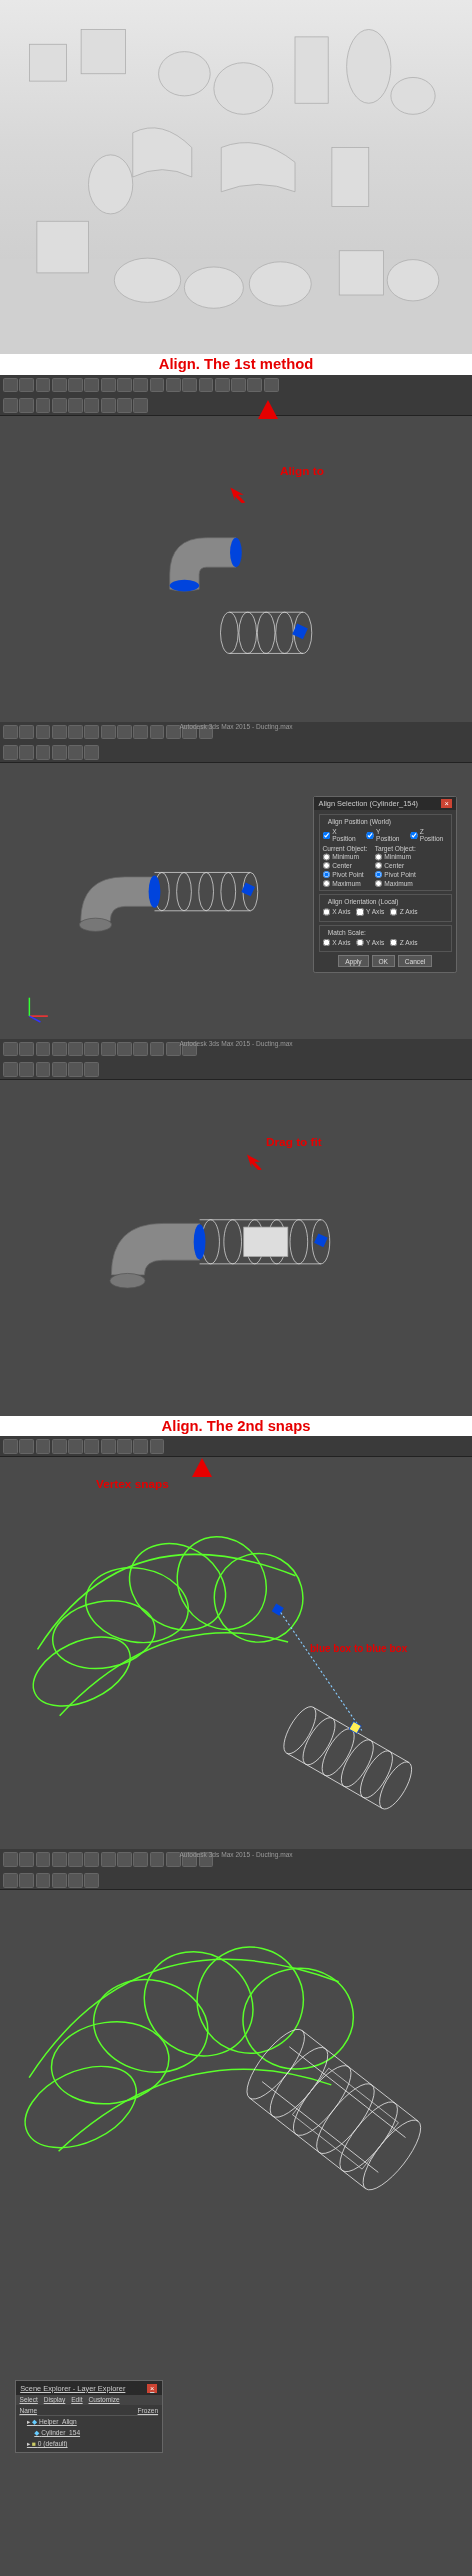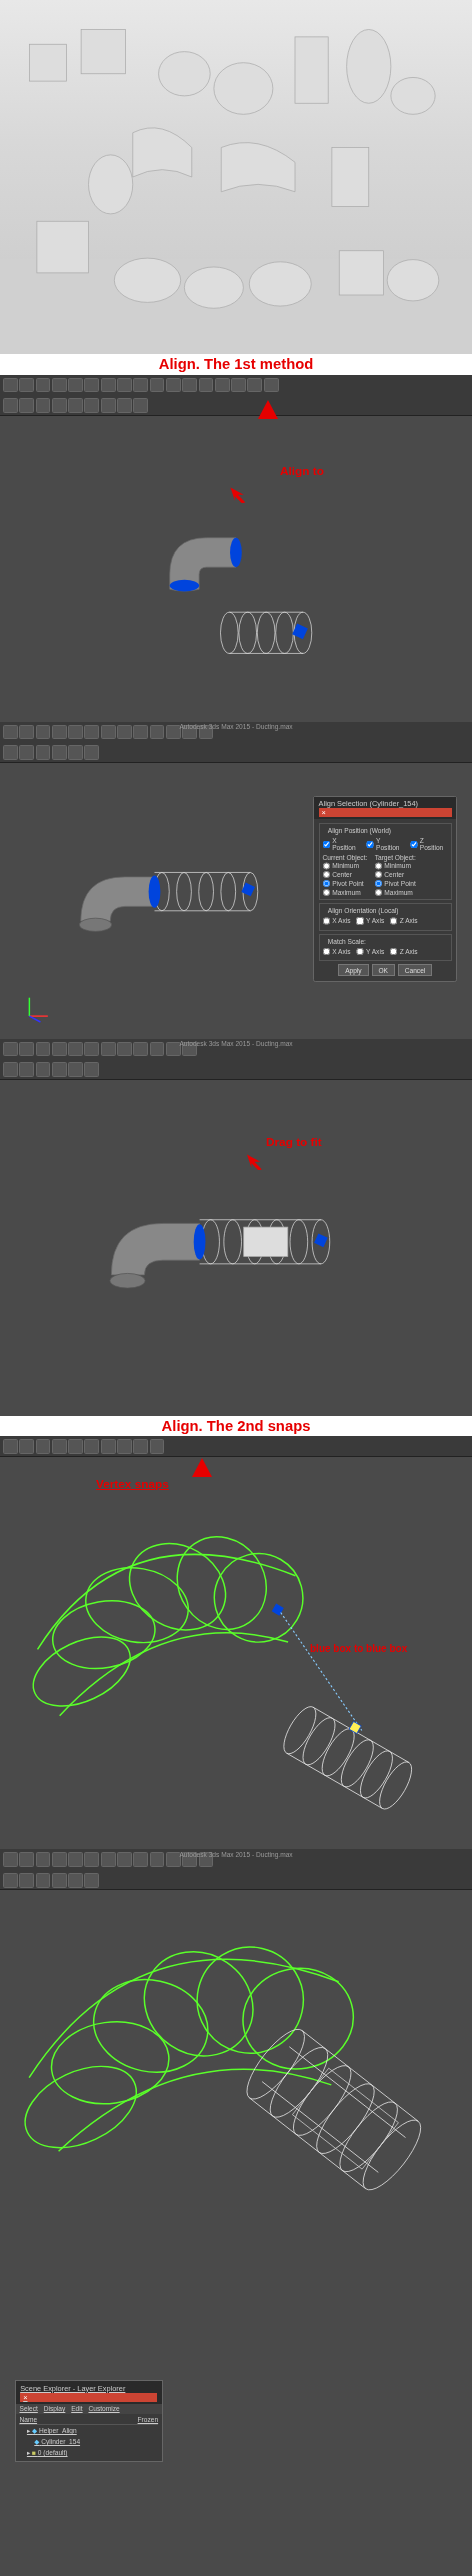--- a/index.html
+++ b/index.html
@@ -13,21 +13,21 @@
 .toolbar-row { display: flex; align-items: center; height: 20.7px; gap: 1.5px; padding: 0 3px; }
 .tool-btn { width: 14.8px; height: 14.8px; background: #555; border: 0.7px solid #666; border-radius: 1.5px; }
 .label-red { position: absolute; color: #e60000; font-weight: bold; font-size: 11.8px; }
 .arrow-red { position: absolute; width: 0; height: 0; }
 .arrow-red.up { border-left: 10.3px solid transparent; border-right: 10.3px solid transparent; border-bottom: 19px solid #e60000; }
 .arrow-red.upleft { width: 17.7px; height: 17.7px; }
 .arrow-red.upleft svg { width: 100%; height: 100%; }
 .pipe-elbow { position: absolute; }
 .pipe-cyl { position: absolute; }
 .dialog { position: absolute; background: #3a3a3a; border: 0.7px solid #666; border-radius: 2.2px; font-size: 6.6px; color: #ccc; }
-.dialog-title { background: #2a2a2a; padding: 2.2px 4.4px; font-size: 7.4px; display: flex; justify-content: space-between; flex-direction: column; }
+.dialog-title { background: #2a2a2a; padding: 2.2px 4.4px; font-size: 7.4px; display: flex; justify-content: space-between; }
 .dialog-body { padding: 4.4px; }
 .dialog-group { border: 0.7px solid #555; margin-bottom: 3px; padding: 3px; }
 .checkbox-row { display: flex; gap: 5.9px; margin-bottom: 2.2px; }
 .cb { display: flex; align-items: center; gap: 2.2px; }
 .cb input { width: 7.4px; height: 7.4px; }
 .radio-col { display: flex; flex-direction: column; gap: 1.5px; }
 .btn-row { display: flex; gap: 3px; justify-content: center; margin-top: 3px; }
 .dlg-btn { background: #555; border: 0.7px solid #777; color: #ddd; font-size: 6.6px; padding: 1.5px 5.9px; }
 .axis-gizmo { position: absolute; width: 29.5px; height: 29.5px; }
 .scene-explorer { position: absolute; background: #3a3a3a; border: 0.7px solid #666; width: 148px; font-size: 6.6px; color: #ccc; }
@@ -354,21 +354,21 @@
         <div class="tool-btn"></div>
         <div class="tool-btn"></div>
         <div class="tool-btn"></div>
         <div class="tool-btn"></div>
         <div class="tool-btn"></div>
         <div class="tool-btn"></div>
         <div class="tool-btn"></div>
         <div class="tool-btn"></div>
     </div>
   </div>
-  <span class="label-red" style="left:96px; top:41px;text-decoration:underline;">Vertex snaps</span>
+  <span class="label-red" style="left:96px; top:41px;">Vertex snaps</span>
   <div class="arrow-red up" style="left:192px; top:22px;"></div>
   <span class="label-red" style="left:310px; top:207px; font-size:10px;">blue box to blue box</span>
   <svg style="position:absolute; left:14.8px; top:66px;" width="443" height="339" viewBox="0 0 600 460">
 
     <g class="wire-green">
       <ellipse cx="90" cy="230" rx="70" ry="40" transform="rotate(-25 90 230)"></ellipse>
       <ellipse cx="120" cy="180" rx="70" ry="45" transform="rotate(-10 120 180)"></ellipse>
       <ellipse cx="165" cy="140" rx="70" ry="50" transform="rotate(10 165 140)"></ellipse>
       <ellipse cx="220" cy="115" rx="68" ry="55" transform="rotate(30 220 115)"></ellipse>
       <ellipse cx="280" cy="110" rx="65" ry="58" transform="rotate(55 280 110)"></ellipse>

